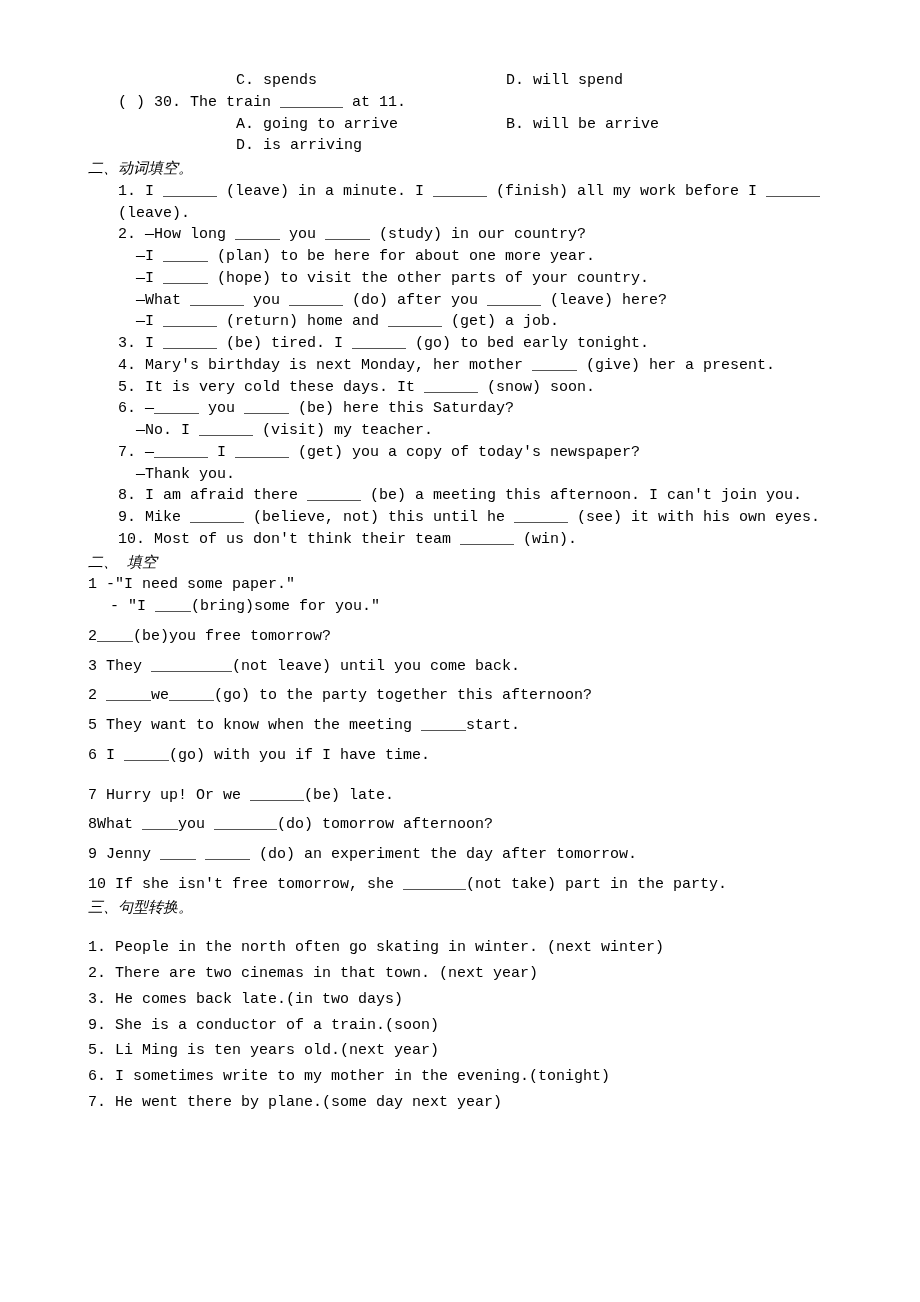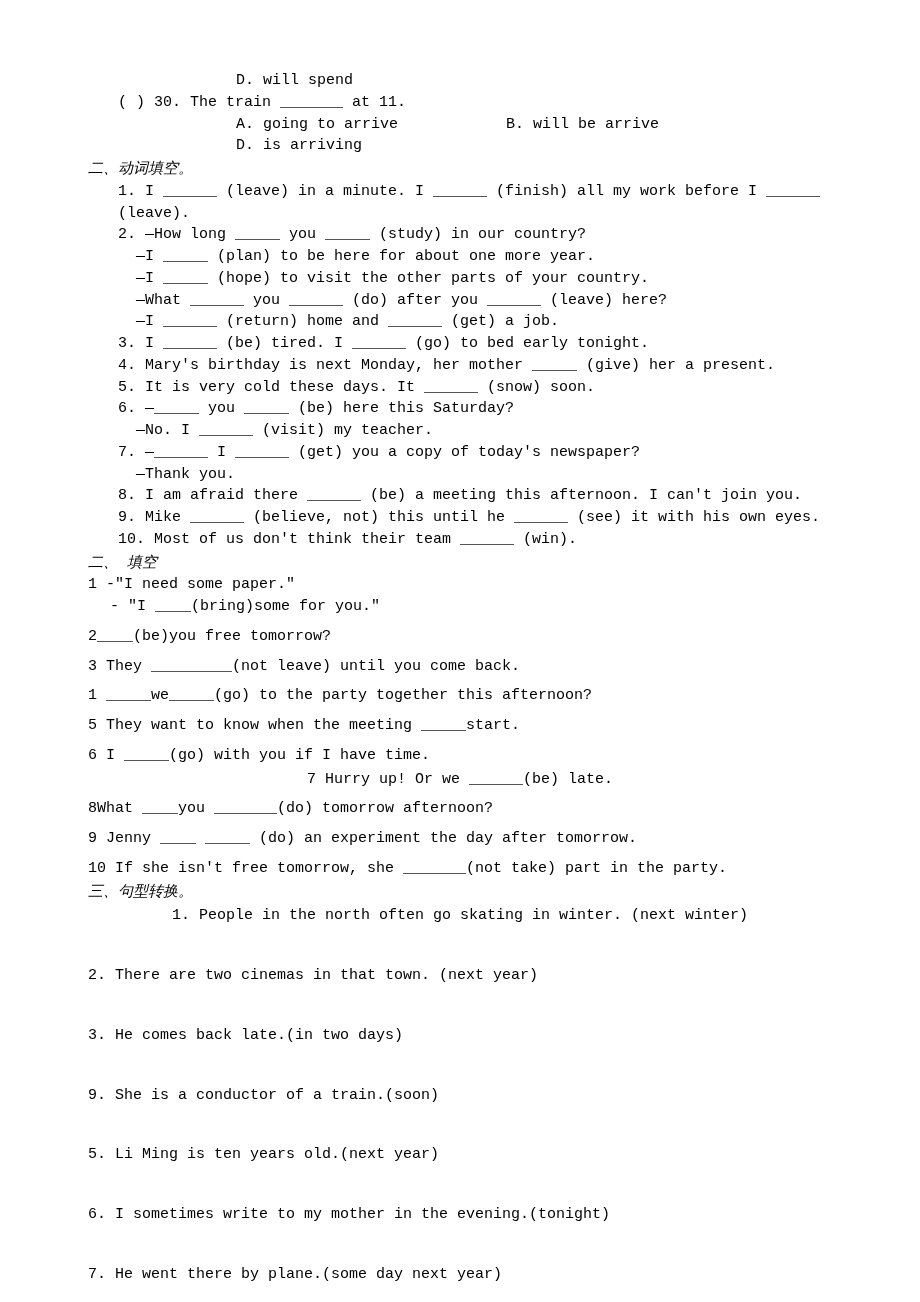--- a/index.html
+++ b/index.html
@@ -39,31 +39,31 @@
   .indent2 {
     padding-left: 22px;
   }
   .sec2-item {
     margin-top: 0;
   }
   .spaced {
     margin-top: 8px;
   }
   .spaced-sm {
-    margin-top: 2px;
-    text-align: center;
+    margin-top: 18px;
   }
   .sec3-item {
-    margin-top: 38px;
+    margin-top: 4px;
   }
 </style>
 </head>
 <body>
 
 <div class="opt-row">
+  <span class="left">C. spends</span>
   <span>D. will spend</span>
 </div>
 <div class="q30-line">(   ) 30. The train _______ at 11.</div>
 <div class="opt-row">
   <span class="left">A. going to arrive</span>
   <span>B. will be arrive</span>
 </div>
 <div class="opt-row">
   <span>D. is arriving</span>
 </div>
@@ -84,21 +84,21 @@
 <div class="indent1b">—Thank you.</div>
 <div class="indent1">8. I am afraid there ______ (be) a meeting this afternoon. I can't join you.</div>
 <div class="indent1">9. Mike ______ (believe, not) this until he ______ (see) it with his own eyes.</div>
 <div class="indent1">10. Most of us don't think their team ______ (win).</div>
 
 <div class="sec-heading">二、 填空</div>
 <div class="sec2-item">1 -"I need some paper."</div>
 <div class="indent2">- "I ____(bring)some for you."</div>
 <div class="spaced">2____(be)you free tomorrow?</div>
 <div class="spaced">3 They _________(not leave) until you come back.</div>
-<div class="spaced">1 _____we_____(go) to the party together this afternoon?</div>
+<div class="spaced">2 _____we_____(go) to the party together this afternoon?</div>
 <div class="spaced">5 They want to know when the meeting _____start.</div>
 <div class="spaced">6 I _____(go) with you if I have time.</div>
 <div class="spaced-sm">7 Hurry up! Or we ______(be) late.</div>
 <div class="spaced">8What ____you _______(do) tomorrow afternoon?</div>
 <div class="spaced">9 Jenny ____ _____ (do) an experiment the day after tomorrow.</div>
 <div class="spaced">10 If she isn't free tomorrow, she _______(not take) part in the party.</div>
 
 <div class="sec-heading">三、句型转换。</div>
 <div class="spaced-sm">1. People in the north often go skating in winter. (next winter)</div>
 <div class="sec3-item">2. There are two cinemas in that town. (next year)</div>

